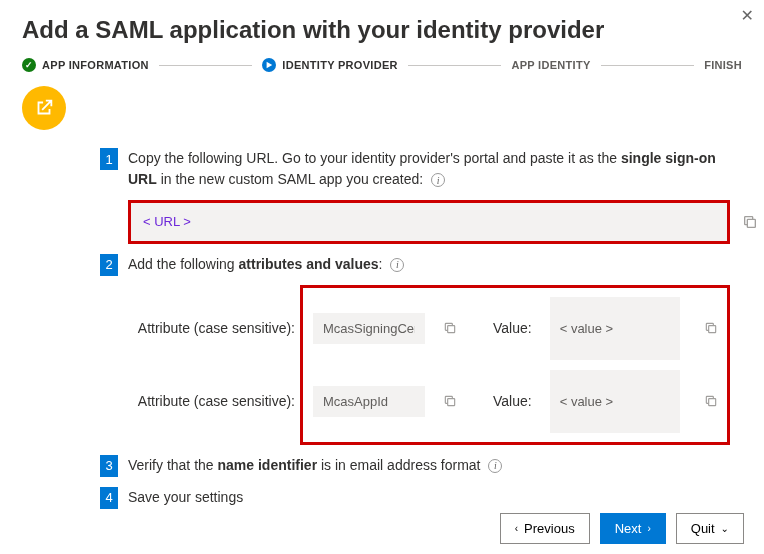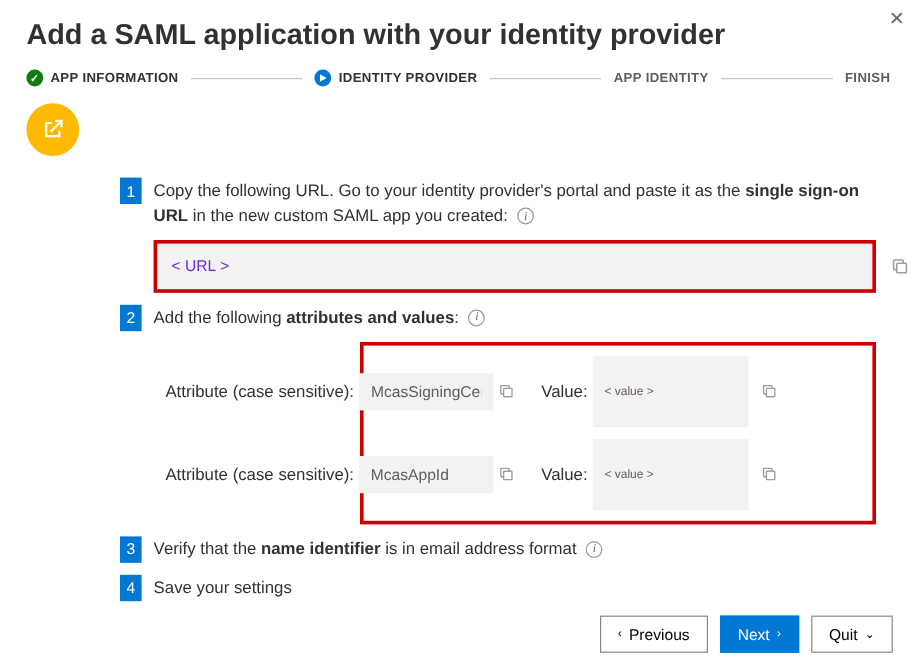--- a/index.html
+++ b/index.html
@@ -97,39 +97,39 @@
   .copy-icon svg { stroke: #a19f9d; fill: none; }
   .attr-block {
     border: 3px solid #c00;
     padding: 4px 0;
     margin-top: 10px;
     margin-left: -4px;
   }
   .attr-row {
     display: flex;
     align-items: center;
-    gap: 4px;
+    gap: 18px;
     padding: 5px 8px;
     font-size: 14px;
   }
   .attr-label { min-width: 160px; text-align: right; margin-left: -176px; }
   .attr-input {
     background: #f3f2f1;
     border: none;
     padding: 8px 10px;
     font-size: 13px;
     color: #605e5c;
     width: 112px;
   }
   .val-label { margin-left: 18px; }
   .val-input {
     background: #f3f2f1;
     border: none;
     padding: 24px 10px;
-    font-size: 10px;
+    font-size: 13px;
     color: #605e5c;
     width: 130px;
   }
   .mini-copy {
     width: 14px; height: 14px; color:#a19f9d; cursor:pointer;
     display:inline-flex;
   }
   .mini-copy svg { stroke:#a19f9d; fill:none; }
   .attr-wrap { position: relative; padding-left: 176px; }
   .footer {

